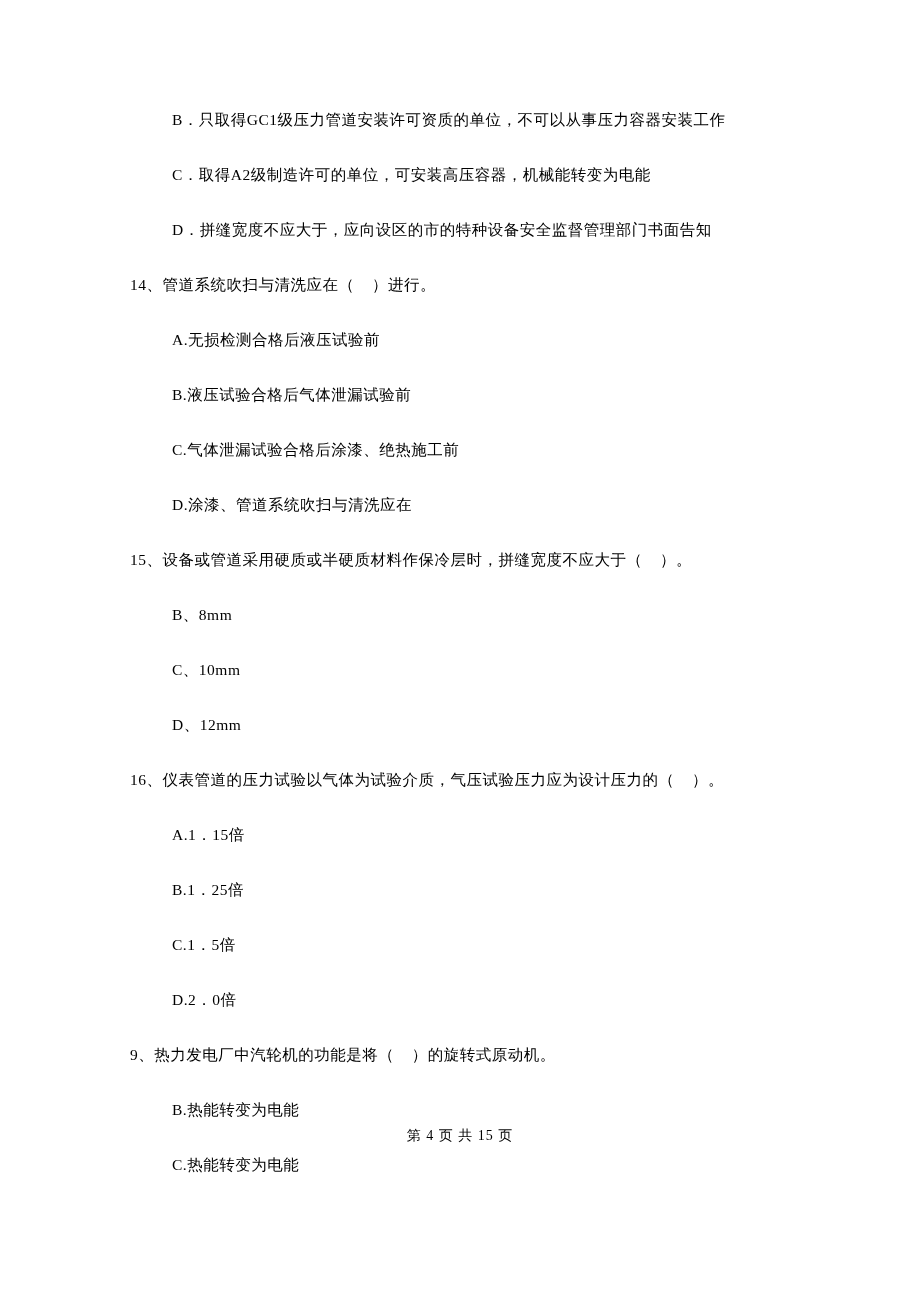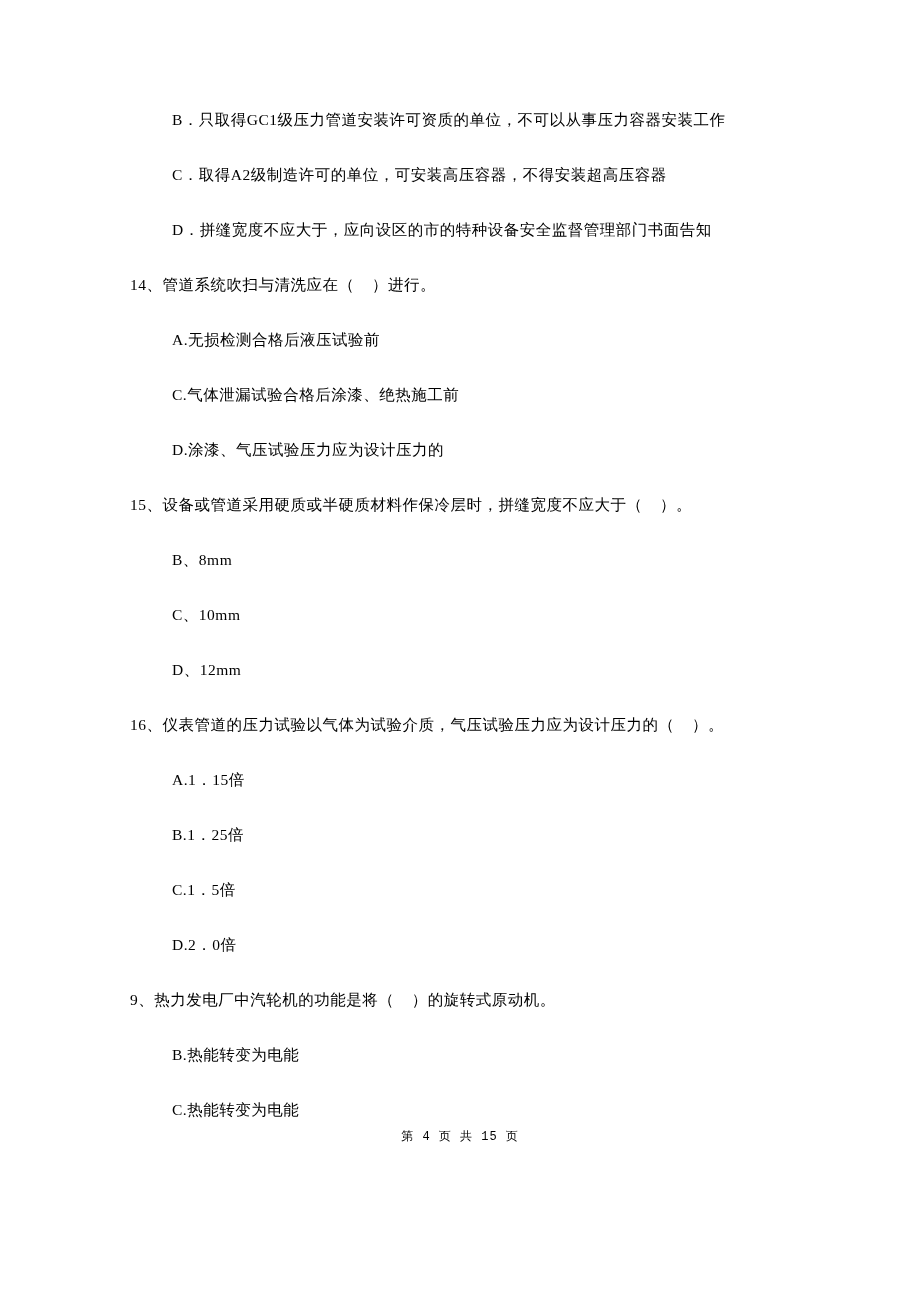--- a/index.html
+++ b/index.html
@@ -31,38 +31,38 @@
     padding-left: 0px;
     margin-bottom: 34px;
     margin-top: 18px;
   }
   .footer {
     position: absolute;
     bottom: 36px;
     left: 0;
     width: 100%;
     text-align: center;
-    font-size: 12px;
+    font-size: 14px;
     letter-spacing: 1px;
-    font-family: Liberation Mono, monospace;
   }
 </style>
 </head>
 <body>
 
 <div class="page">
 
   <div class="line option-line">B．只取得GC1级压力管道安装许可资质的单位，不可以从事压力容器安装工作</div>
-  <div class="line option-line">C．取得A2级制造许可的单位，可安装高压容器，不得安装超高压容器</div>
+  <div class="line option-line">C．取得A2级制造许可的单位，可安装高压容器，机械能转变为电能</div>
   <div class="line option-line">D．拼缝宽度不应大于，应向设区的市的特种设备安全监督管理部门书面告知</div>
 
   <div class="line question-line">14、管道系统吹扫与清洗应在（    ）进行。</div>
   <div class="line option-line">A.无损检测合格后液压试验前</div>
+  <div class="line option-line">B.液压试验合格后气体泄漏试验前</div>
   <div class="line option-line">C.气体泄漏试验合格后涂漆、绝热施工前</div>
-  <div class="line option-line">D.涂漆、气压试验压力应为设计压力的</div>
+  <div class="line option-line">D.涂漆、管道系统吹扫与清洗应在</div>
 
   <div class="line question-line">15、设备或管道采用硬质或半硬质材料作保冷层时，拼缝宽度不应大于（    ）。</div>
   <div class="line option-line">B、8mm</div>
   <div class="line option-line">C、10mm</div>
   <div class="line option-line">D、12mm</div>
 
   <div class="line question-line">16、仪表管道的压力试验以气体为试验介质，气压试验压力应为设计压力的（    ）。</div>
   <div class="line option-line">A.1．15倍</div>
   <div class="line option-line">B.1．25倍</div>
   <div class="line option-line">C.1．5倍</div>

